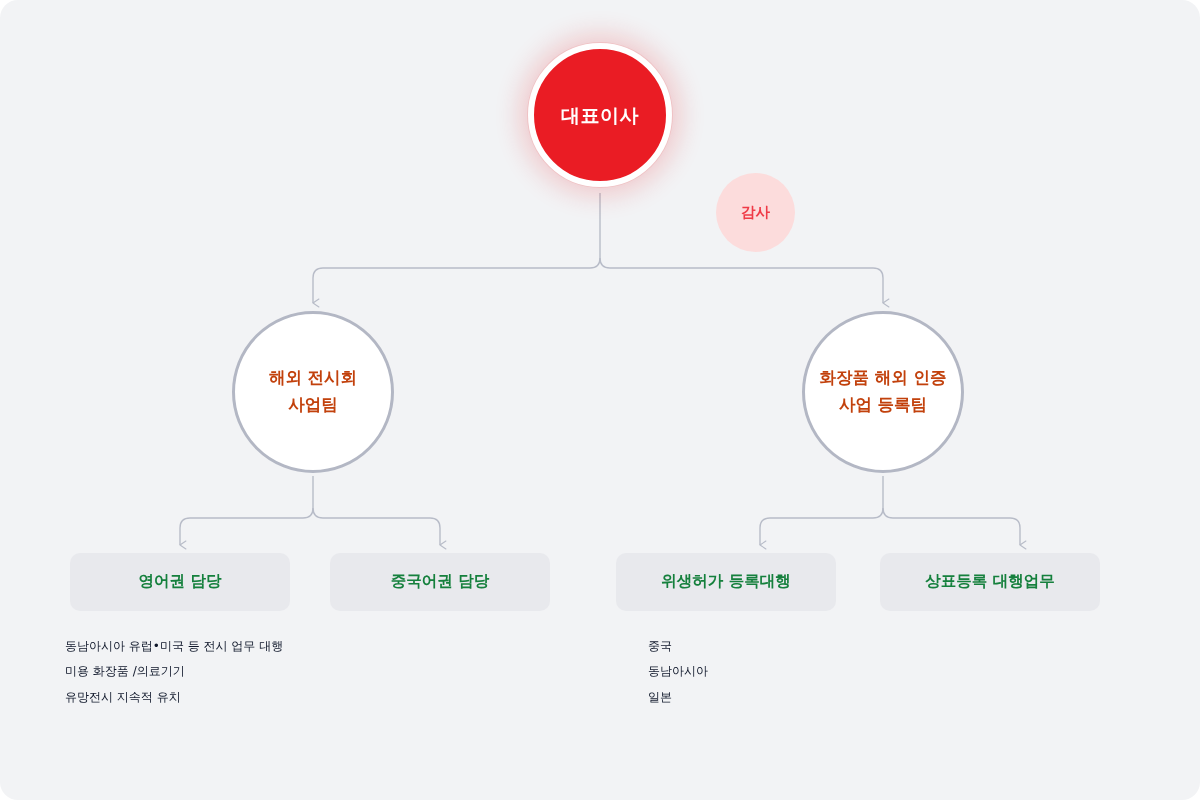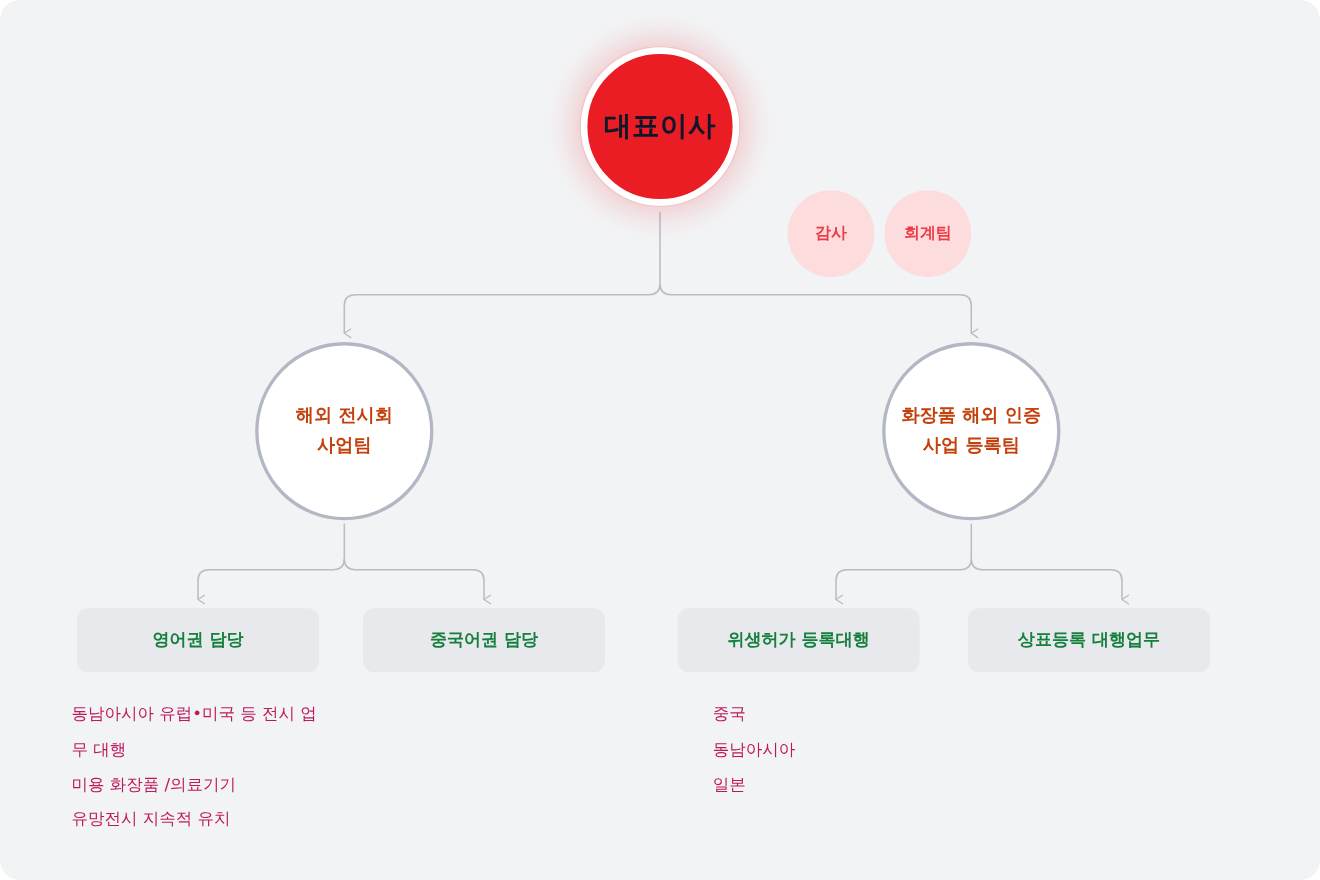--- a/index.html
+++ b/index.html
@@ -42,22 +42,22 @@
     width: 144px;
     height: 144px;
     border-radius: 50%;
     background: #ea1c24;
     border: 6px solid #ffffff;
     box-shadow: 0 0 0 1px rgba(234,28,36,0.10),
                 0 0 26px 8px rgba(234,28,36,0.20);
     z-index: 5;
   }
   .ceo-label {
-    color: #0f172a;
-    font-size: 25px;
+    color: #ffffff;
+    font-size: 19px;
     font-weight: 700;
     letter-spacing: .5px;
     line-height: 1.2;
   }
 
   .pill-node {
     width: 79px;
     height: 79px;
     border-radius: 50%;
     background: #fcdcdc;
@@ -107,22 +107,22 @@
   .task-box.b4 { left: 880px; top: 553px; }
   .task-label {
     color: #15803d;
     font-size: 15.5px;
     font-weight: 600;
     line-height: 1.25;
   }
 
   .desc {
     position: absolute;
-    color: #be185d;
-    font-size: 15px;
+    color: #0f172a;
+    font-size: 12px;
     line-height: 2.12;
     white-space: pre-line;
     z-index: 3;
   }
   .desc.d1 { left: 65px;  top: 634px; width: 232px; }
   .desc.d2 { left: 325px; top: 634px; width: 232px; }
   .desc.d3 { left: 648px; top: 634px; width: 232px; }
 </style>
 </head>
 <body>
@@ -154,23 +154,20 @@
     </g>
   </svg>
 
   <div class="node ceo-node">
     <span class="ceo-label">대표이사</span>
   </div>
 
   <div class="node pill-node audit">
     <span class="pill-label">감사</span>
   </div>
-  <div class="node pill-node accounting">
-    <span class="pill-label">회계팀</span>
-  </div>
 
   <div class="node team-node left">
     <span class="team-label">
       <span>해외 전시회</span><br>
       <span>사업팀</span>
     </span>
   </div>
   <div class="node team-node right">
     <span class="team-label">
       <span>화장품 해외 인증</span><br>

